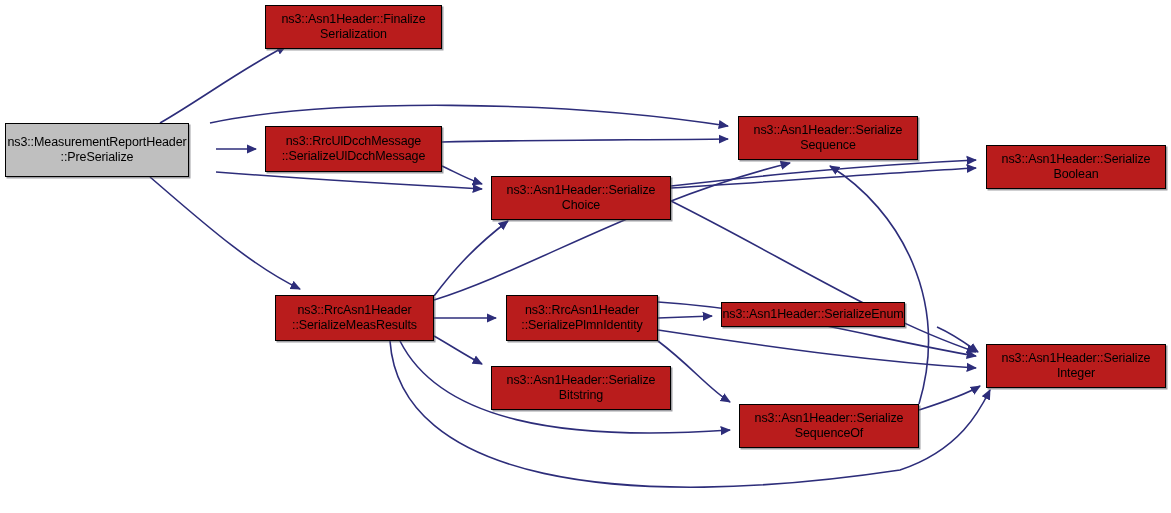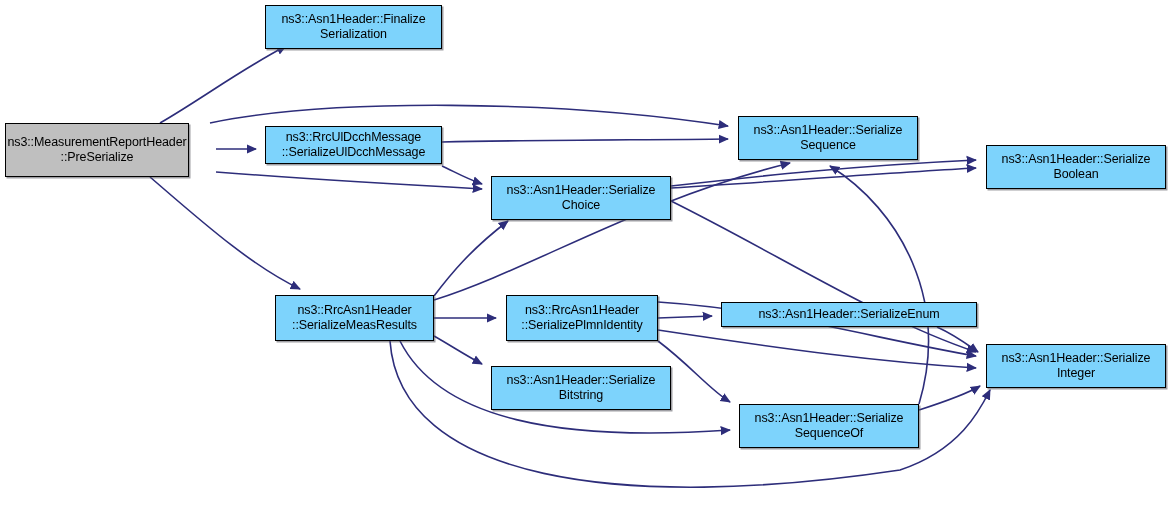--- a/index.html
+++ b/index.html
@@ -19,21 +19,21 @@
     position: absolute;
     left: 0;
     top: 0;
     width: 1171px;
     height: 513px;
   }
   .node {
     position: absolute;
     box-sizing: border-box;
     border: 1px solid #000000;
-    background: #7dd3fc;
+    background: #b91c1c;
     display: flex;
     align-items: center;
     justify-content: center;
     text-align: center;
     font-size: 12.5px;
     line-height: 15px;
     color: #000000;
     letter-spacing: -0.1px;
     z-index: 5;
     box-shadow: 1.5px 1.5px 0 rgba(80,80,90,0.55);
@@ -87,21 +87,21 @@
 
   <div id="node-layer">
       <div class="node highlight" style="left: 5px; top: 123px; width: 184px; height: 54px;">
         <span>ns3::MeasurementReportHeader
 ::PreSerialize</span>
       </div>
       <div class="node" style="left: 265px; top: 5px; width: 177px; height: 44px;">
         <span>ns3::Asn1Header::Finalize
 Serialization</span>
       </div>
-      <div class="node" style="left: 265px; top: 126px; width: 177px; height: 38px;">
+      <div class="node" style="left: 265px; top: 126px; width: 177px; height: 46px;">
         <span>ns3::RrcUlDcchMessage
 ::SerializeUlDcchMessage</span>
       </div>
       <div class="node" style="left: 491px; top: 176px; width: 180px; height: 44px;">
         <span>ns3::Asn1Header::Serialize
 Choice</span>
       </div>
       <div class="node" style="left: 738px; top: 116px; width: 180px; height: 44px;">
         <span>ns3::Asn1Header::Serialize
 Sequence</span>
@@ -111,21 +111,21 @@
 Boolean</span>
       </div>
       <div class="node" style="left: 275px; top: 295px; width: 159px; height: 46px;">
         <span>ns3::RrcAsn1Header
 ::SerializeMeasResults</span>
       </div>
       <div class="node" style="left: 506px; top: 295px; width: 152px; height: 46px;">
         <span>ns3::RrcAsn1Header
 ::SerializePlmnIdentity</span>
       </div>
-      <div class="node" style="left: 721px; top: 302px; width: 256px; height: 25px;">
+      <div class="node" style="left: 721px; top: 302px; width: 184px; height: 25px;">
         <span>ns3::Asn1Header::SerializeEnum</span>
       </div>
       <div class="node" style="left: 986px; top: 344px; width: 180px; height: 44px;">
         <span>ns3::Asn1Header::Serialize
 Integer</span>
       </div>
       <div class="node" style="left: 491px; top: 366px; width: 180px; height: 44px;">
         <span>ns3::Asn1Header::Serialize
 Bitstring</span>
       </div>

